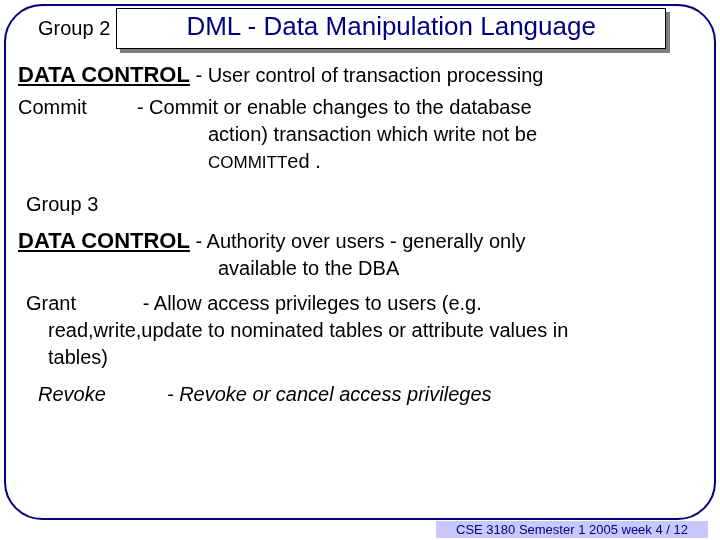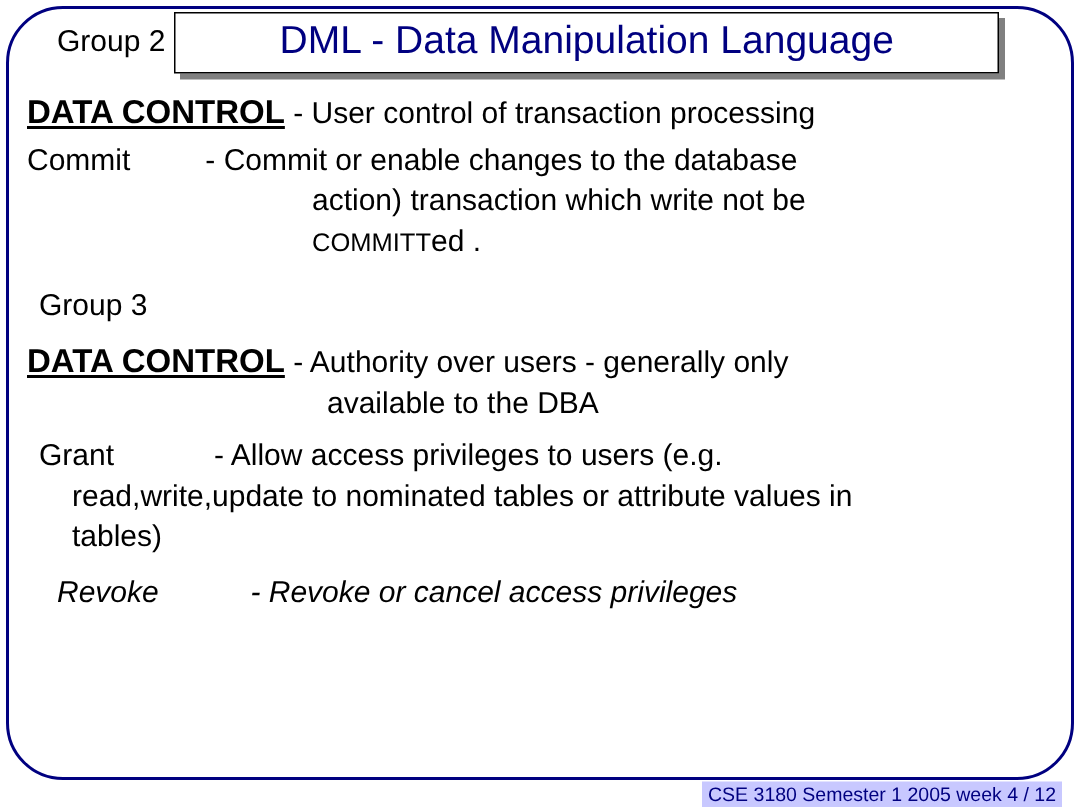--- a/index.html
+++ b/index.html
@@ -79,21 +79,21 @@
   }
   .indent1 { margin-left: 8px; }
   .committed-sc { font-size: 17px; }
   .footer {
     position: absolute;
     right: 12px;
     bottom: 2px;
     font-size: 13px;
     background: #c8c8ff;
     color: #000080;
-    padding: 1px 4px;
+    padding: 1px 20px;
   }
 </style>
 </head>
 <body>
 
 <div class="slide-border"></div>
 
 <div class="content">
 
   <div class="title-row">

